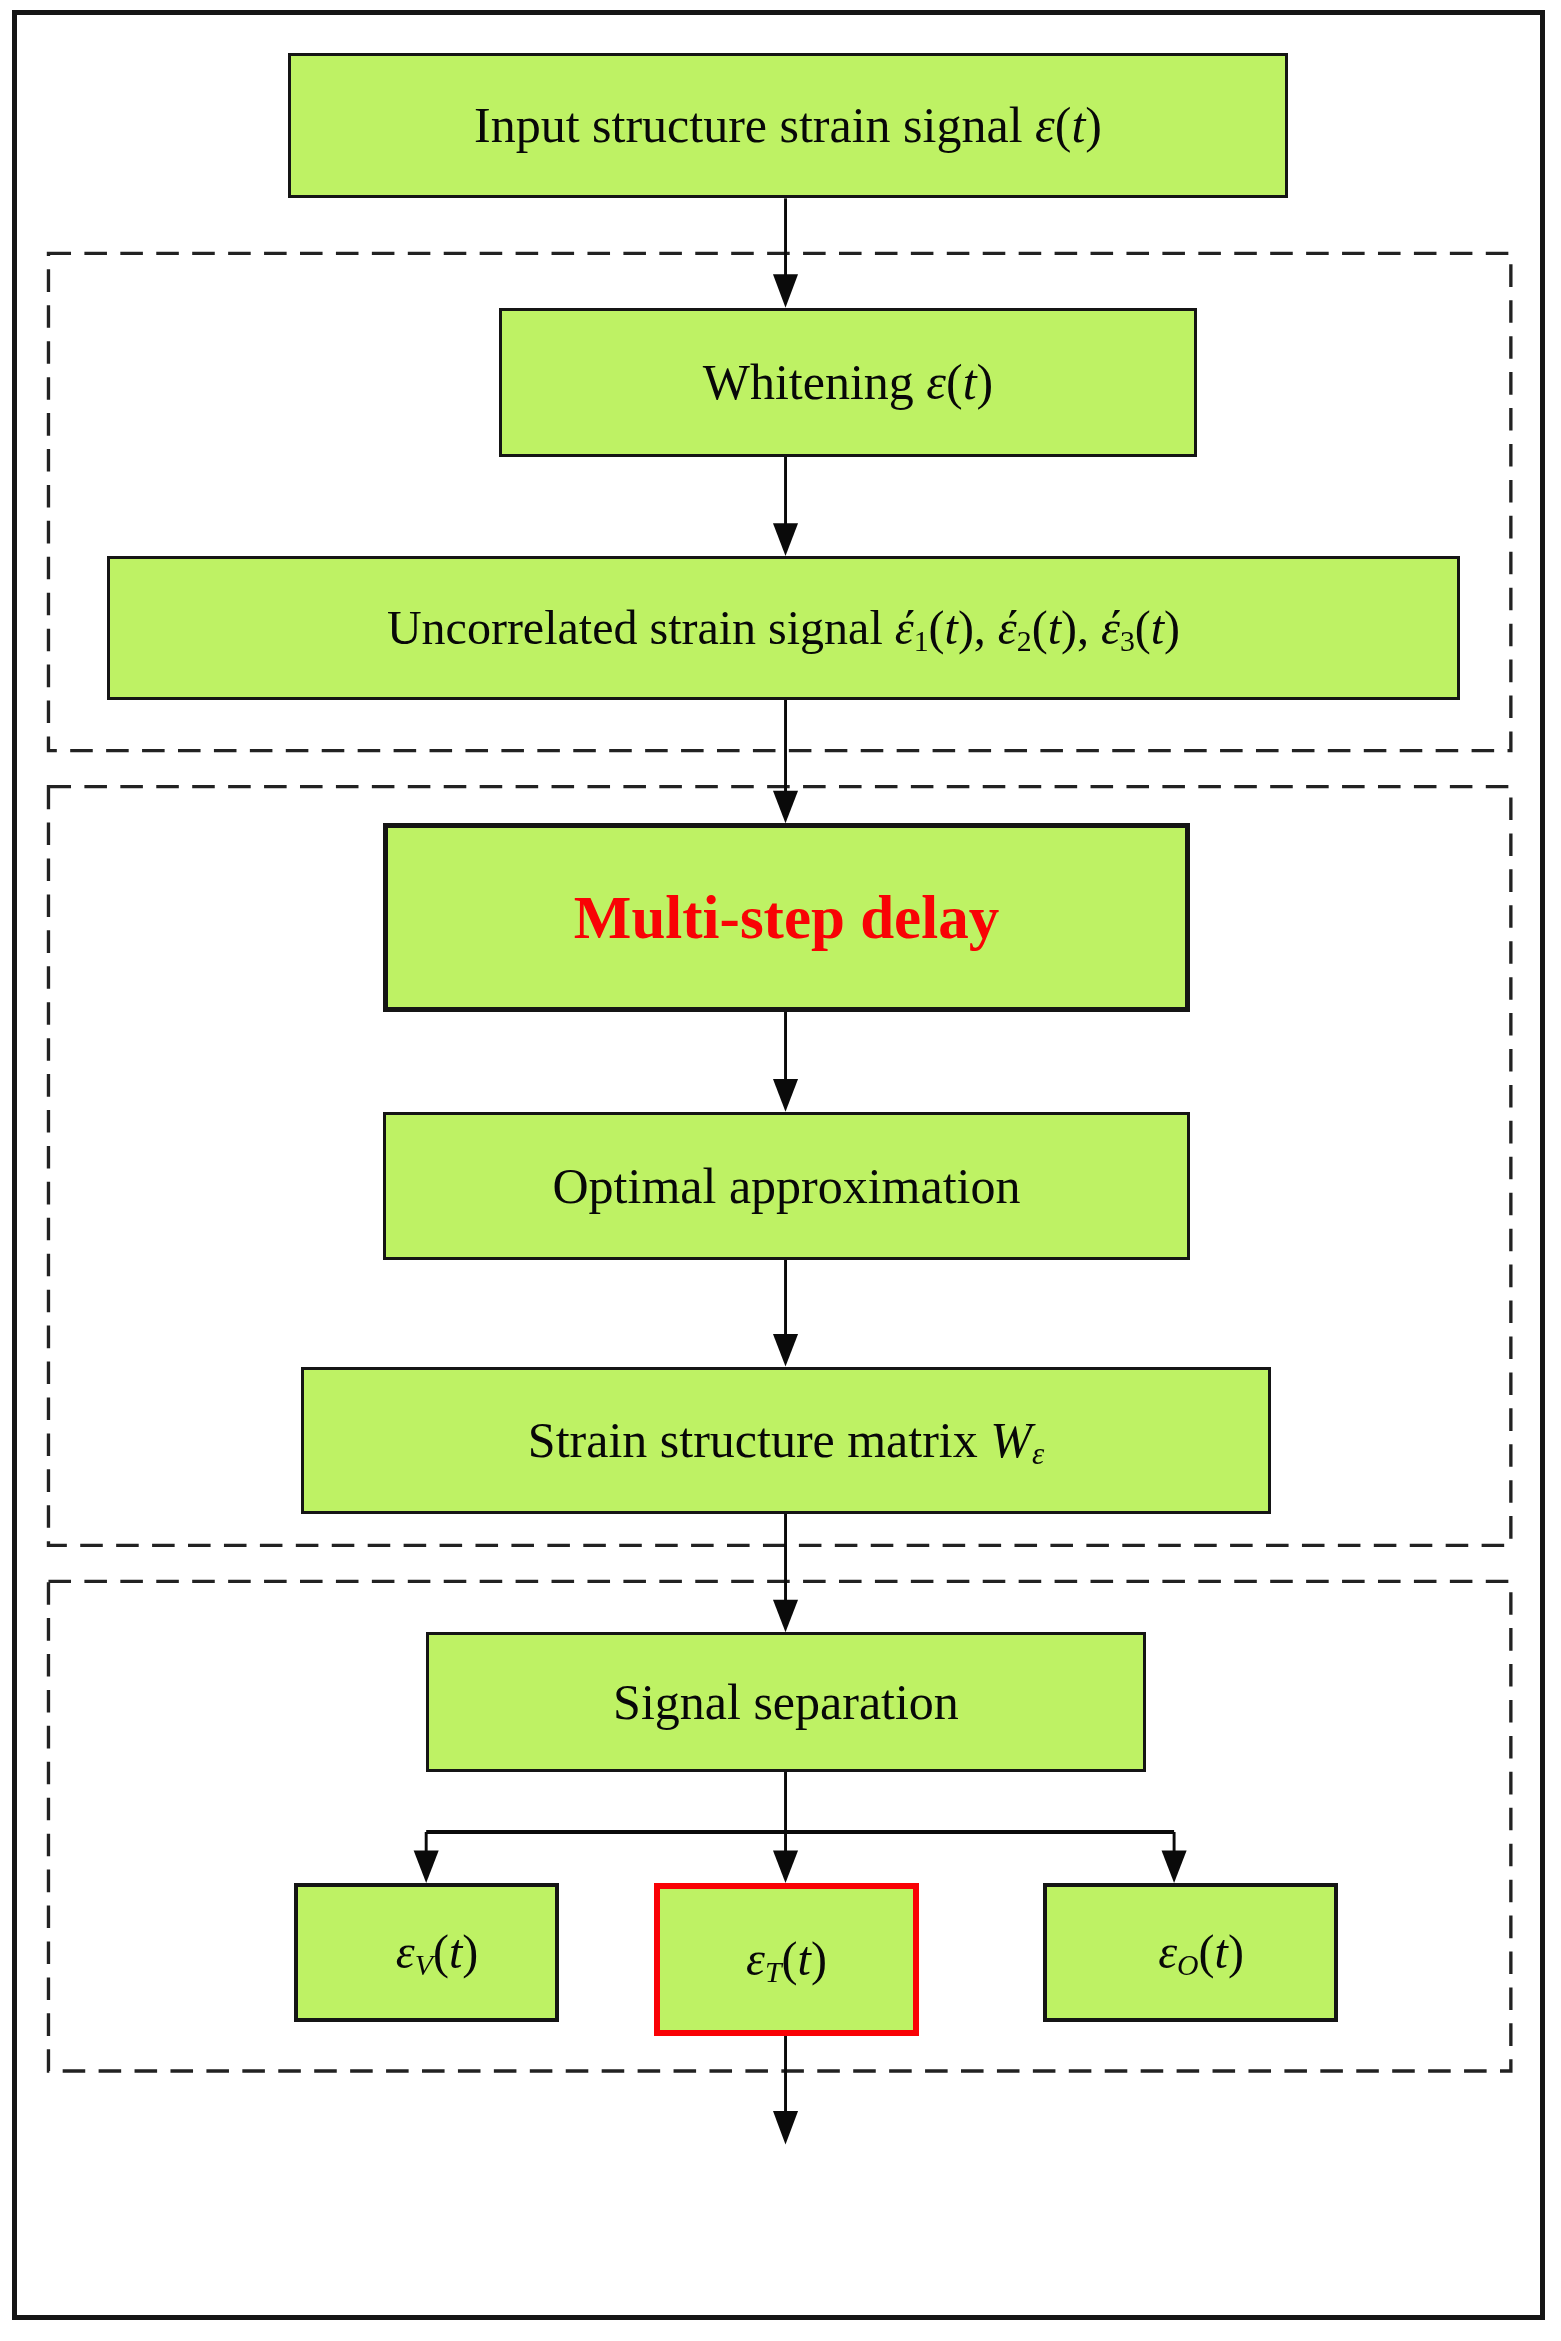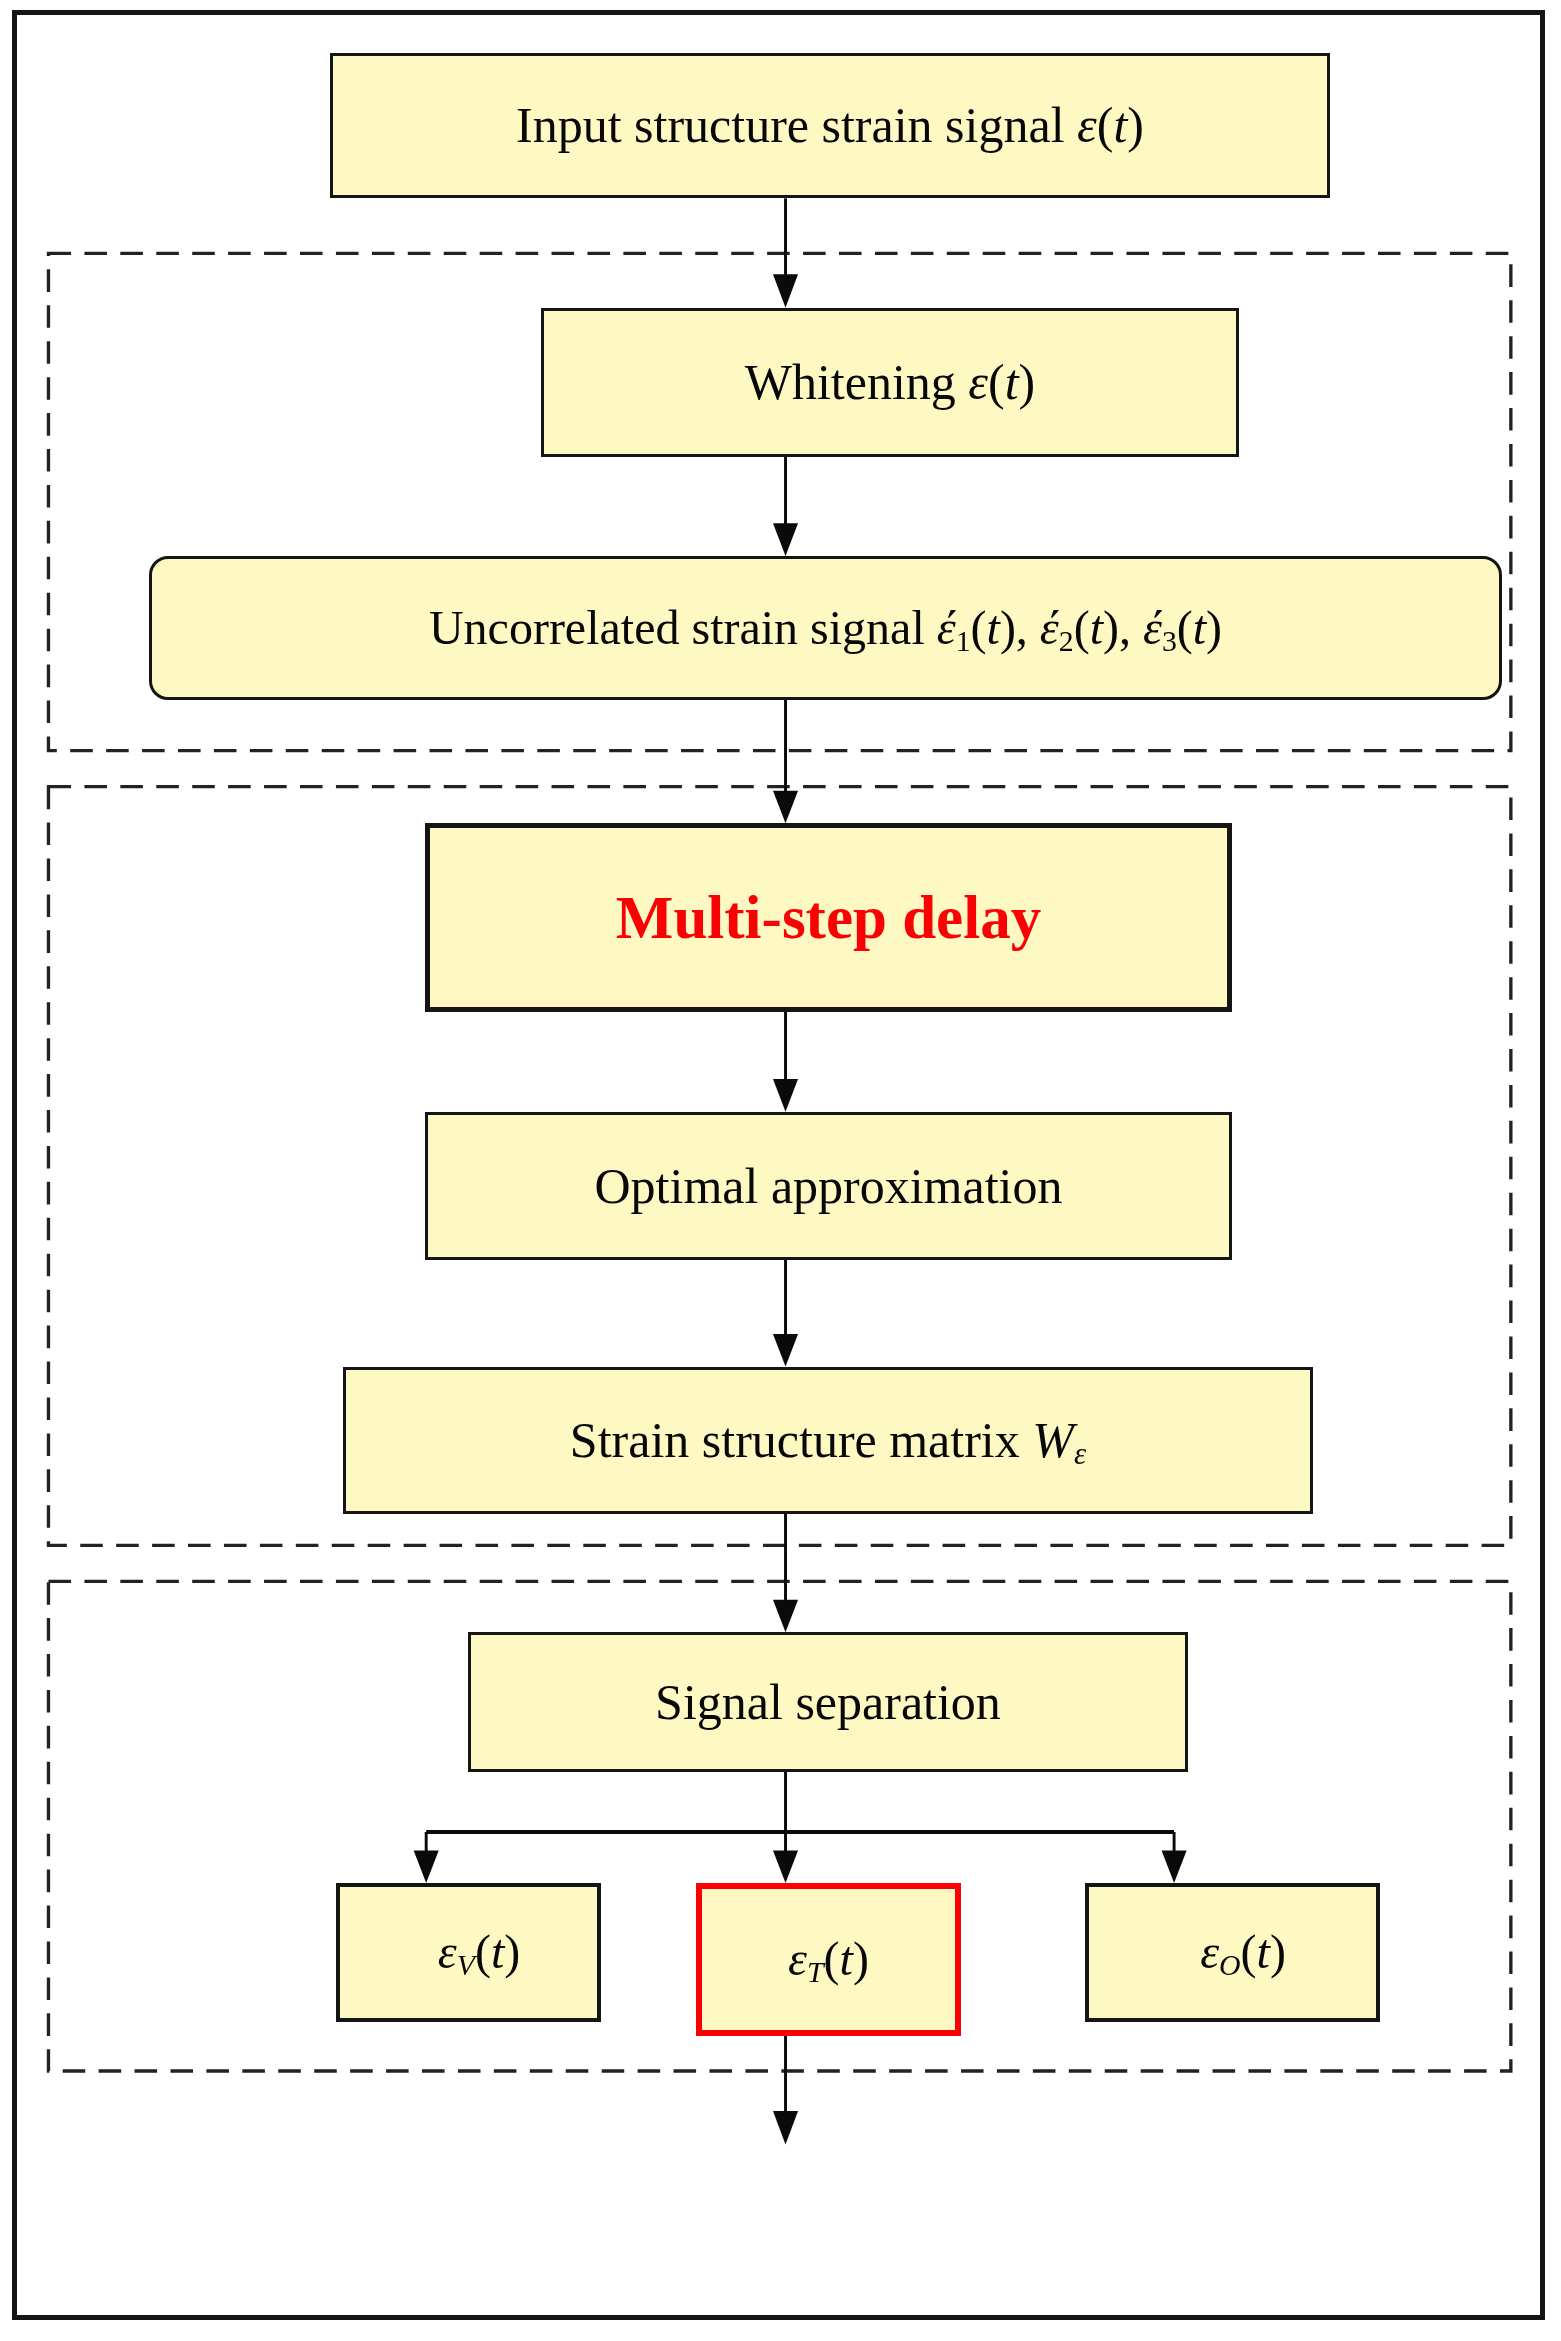--- a/index.html
+++ b/index.html
@@ -8,22 +8,22 @@
         font-family:"Liberation Serif","DejaVu Serif",serif; color:#080808; }
   .stage{ position:absolute; left:0; top:0; width:1561px; height:2342px; }
   .outer-border{ position:absolute; left:11.7px; top:10px; width:1533px; height:2310px;
                  border:5px solid var(--ink); box-sizing:border-box; }
   svg.wires{ position:absolute; left:0; top:0; width:1561px; height:2342px; }
   .grp{ fill:none; stroke:#222222; stroke-width:4; stroke-dasharray:27 16; }
   .wire{ stroke:#0a0a0a; stroke-width:3.5; }
   .wire.thick{ stroke-width:5; }
   .head{ fill:#0a0a0a; stroke:none; }
   .box{ position:absolute; box-sizing:border-box; border:3.3px solid var(--ink);
-        background:#fef9c3; display:flex; align-items:center; justify-content:center;
-        text-align:center; font-size:50px; line-height:1.1; white-space:nowrap;margin-left:42px; }
+        background:#bef264; display:flex; align-items:center; justify-content:center;
+        text-align:center; font-size:50px; line-height:1.1; white-space:nowrap; }
   .b5{ border-width:4.2px;padding-left:21px; }
   .small{ font-size:48px; }
   .accent{ color:var(--accent); font-weight:bold; font-size:61px; border-width:5px; }
   .red-border{ border:6.7px solid var(--accent); font-size:48px; }
   .i{ font-style:italic; }
   .sub{ font-size:0.62em; vertical-align:-0.22em; line-height:0; }
   .sub.i{ font-style:italic; }
 </style>
 </head>
 <body>
@@ -70,21 +70,21 @@
   </svg>
 
   <div class="box" style="left:288px; top:53px; width:1000px; height:145px;">
     <span><span>Input structure strain signal </span><span class="i">ε</span><span>(</span><span class="i">t</span><span>)</span></span>
   </div>
 
   <div class="box" style="left:499px; top:308px; width:698px; height:149px;">
     <span><span>Whitening </span><span class="i">ε</span><span>(</span><span class="i">t</span><span>)</span></span>
   </div>
 
-  <div class="box small" style="left:107px; top:556px; width:1353px; height:144px;border-radius:19px;">
+  <div class="box small" style="left:107px; top:556px; width:1353px; height:144px;">
     <span><span>Uncorrelated strain signal </span><span class="i">έ</span><span class="sub">1</span><span>(</span><span class="i">t</span><span>), </span><span class="i">έ</span><span class="sub">2</span><span>(</span><span class="i">t</span><span>), </span><span class="i">έ</span><span class="sub">3</span><span>(</span><span class="i">t</span><span>)</span></span>
   </div>
 
   <div class="box" style="left:383px; top:1112px; width:807px; height:148px;">
     <span><span>Optimal approximation</span></span>
   </div>
 
   <div class="box accent" style="left:383px; top:823px; width:807px; height:189px;">
     <span><span>Multi-step delay</span></span>
   </div>

